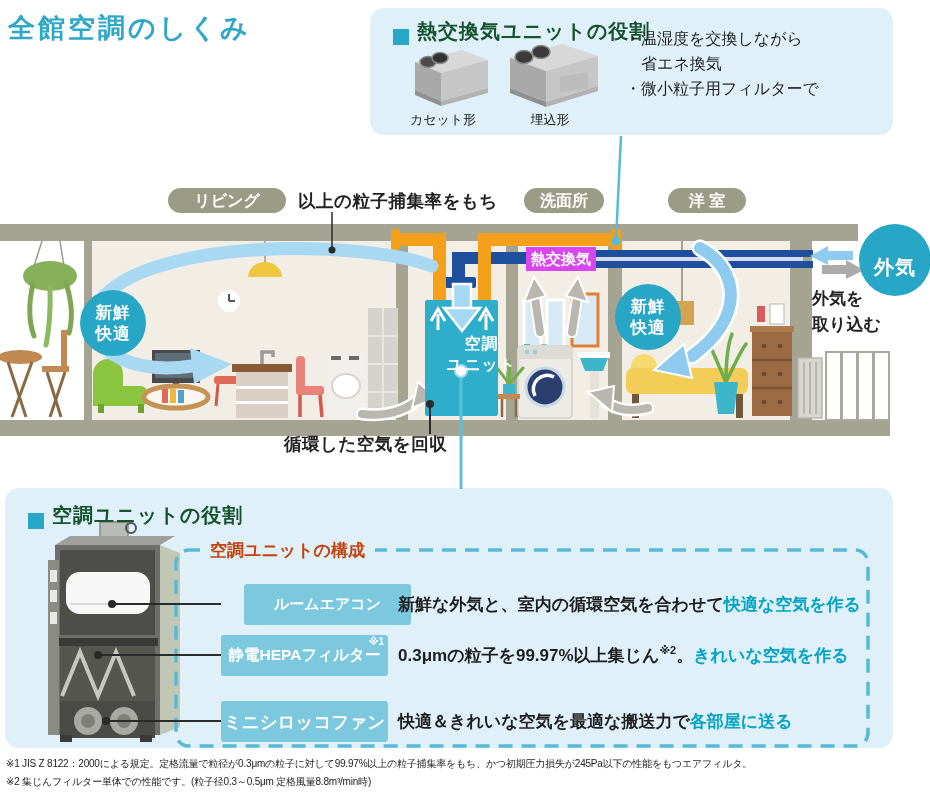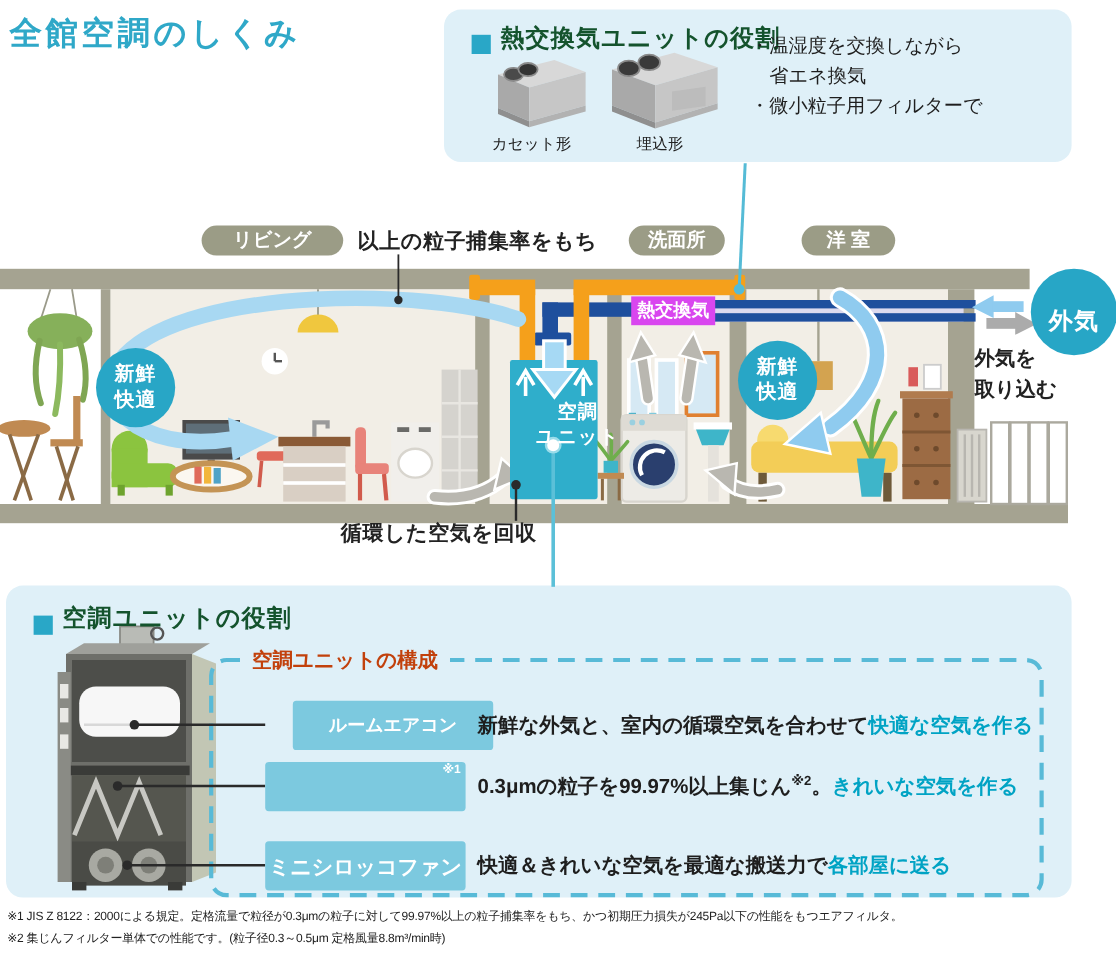--- a/index.html
+++ b/index.html
@@ -394,20 +394,21 @@
 
   <div class="abs row-label z10" style="left:221px;top:584px;font-size:15px;margin-left:23px;">
     <span>ルームエアコン</span>
     <span class="sup-label"></span>
   </div>
   <div class="abs row-desc z10" style="left:398px;top:593px;">
     <span>新鮮な外気と、室内の循環空気を合わせて</span><span class="sup"></span><span></span><span class="hl">快適な空気を作る</span>
   </div>
 
   <div class="abs row-label z10" style="left:221px;top:635px;font-size:15.5px;">
+    <span>静電HEPAフィルター</span>
     <span class="sup-label">※1</span>
   </div>
   <div class="abs row-desc z10" style="left:398px;top:644px;">
     <span>0.3μmの粒子を99.97%以上集じん</span><span class="sup">※2</span><span>。</span><span class="hl">きれいな空気を作る</span>
   </div>
 
   <div class="abs row-label z10" style="left:221px;top:701px;font-size:17.5px;">
     <span>ミニシロッコファン</span>
     <span class="sup-label"></span>
   </div>

